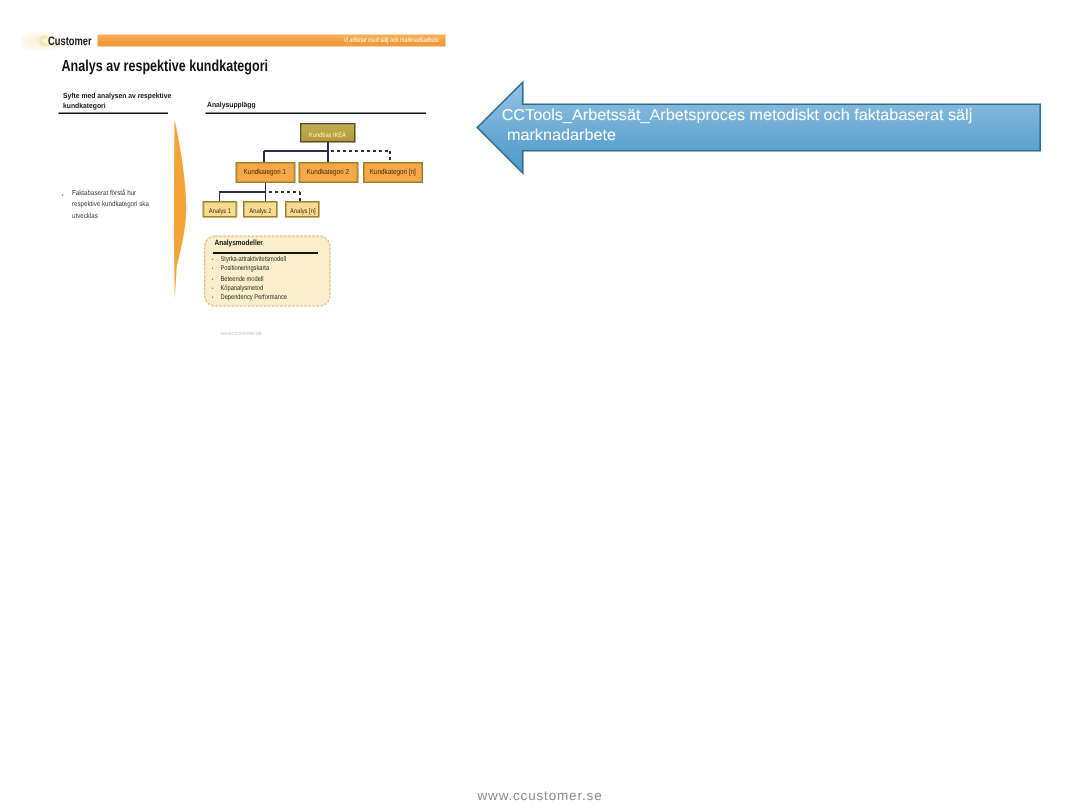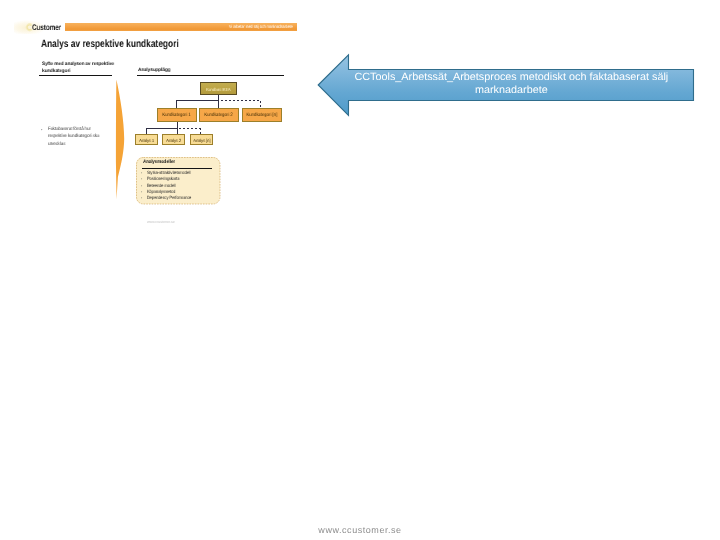--- a/index.html
+++ b/index.html
@@ -52,21 +52,21 @@
   .amod .ttl{position:absolute;left:7px;top:2.3px;font-size:5.1px;font-weight:bold;color:#141414;
              transform:scaleX(0.85);transform-origin:left top;white-space:nowrap;}
   .amod .rl{position:absolute;left:5.8px;top:11.3px;width:69.5px;height:1.05px;background:#141414;}
   .amod ul{margin:0;padding:0;list-style:none;position:absolute;left:5.3px;top:13.1px;}
   .amod li{font-size:4.6px;color:#262626;line-height:6.35px;position:relative;padding-left:6.3px;white-space:nowrap;}
   .amod li span{display:inline-block;transform:scaleX(0.83);transform-origin:left top;}
   .amod li:before{content:"\2022";position:absolute;left:0;top:-0.3px;color:#8a8a7a;font-size:3.6px;}
 
   
   .arrowwrap{position:absolute;left:316px;top:52px;width:380px;height:66px;}
-  .arrowtext{position:absolute;left:23px;top:19px;width:344px;text-align:center;color:#fff;
+  .arrowtext{position:absolute;left:23px;top:19px;width:344px;color:#fff;
              font-size:10.5px;line-height:13.2px;}
   .arrowtext span{display:inline-block;transform:scaleX(1.03);}
 </style>
 </head>
 <body>
 
 <div class="slide">
 
   <div style="position:absolute;left:14px;top:19px;width:54px;height:15px;background:radial-gradient(ellipse 22px 9px at 24% 58%, #faf1d4 0%, #fdf8e9 50%, rgba(255,255,255,0) 85%);"></div>
   <svg class="logo-c" viewBox="0 0 10 10">

